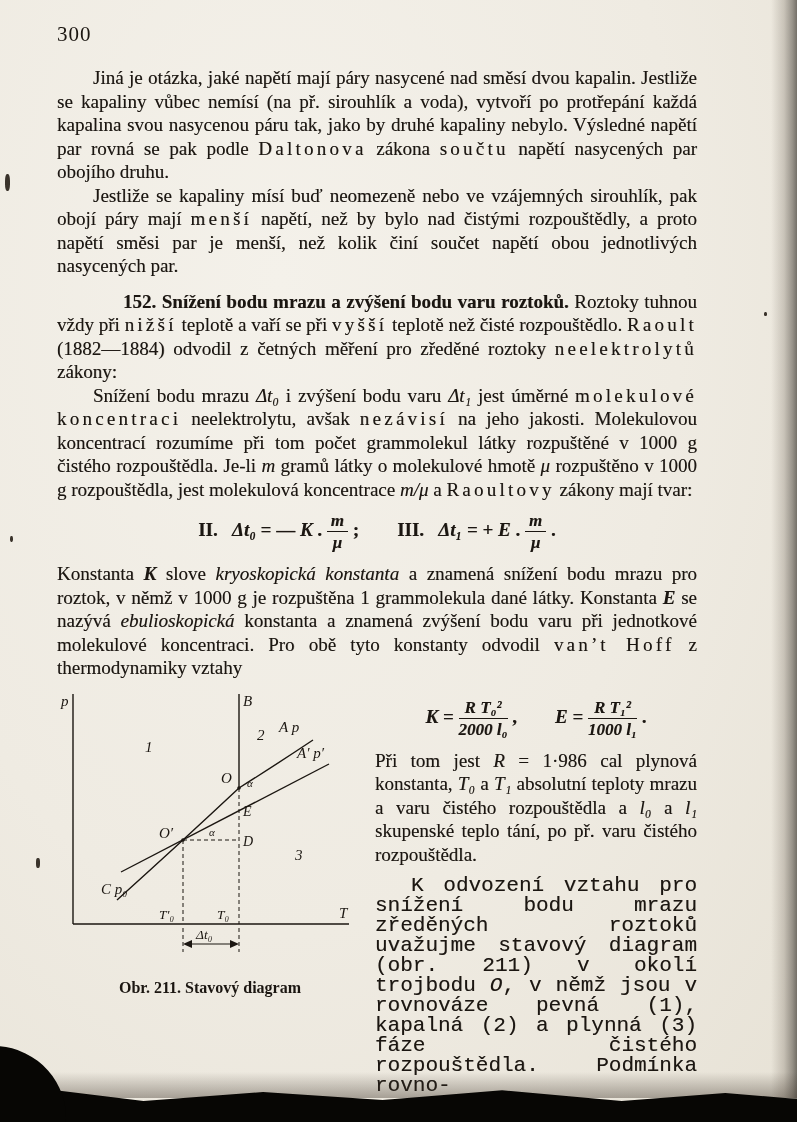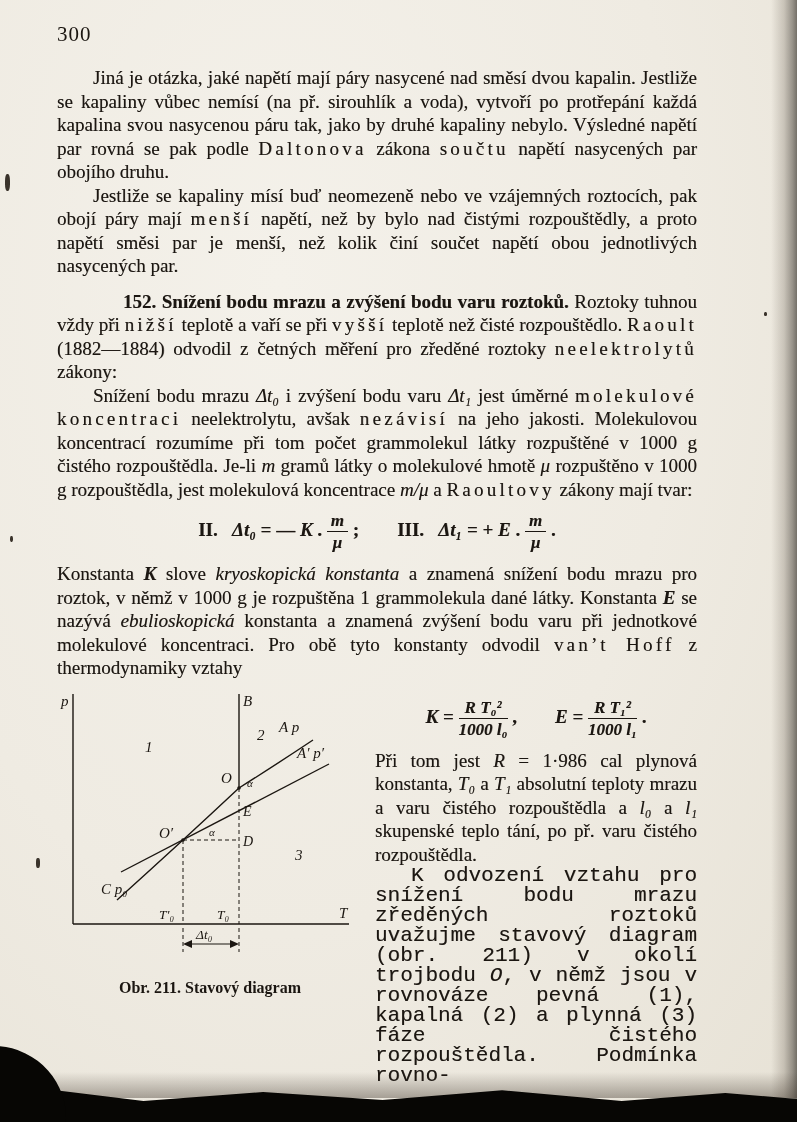--- a/index.html
+++ b/index.html
@@ -23,21 +23,21 @@
            text-shadow:0.3px 0.2px 0 rgba(27,22,17,0.45);font-weight:bold;}
   .frac{display:inline-block;vertical-align:middle;text-align:center;
         font-style:italic;line-height:1.12;font-size:17px;}
   .frac .num{display:block;padding:0 4px 1px;border-bottom:1.5px solid #1b1611;}
   .frac .den{display:block;padding-top:1px;}
   .columns{display:flex;margin-top:8px;}
   .fig-col{flex:0 0 306px;}
   .right-col{flex:1;padding-left:12px;}
   .caption{text-align:center;font-weight:bold;font-size:16px;line-height:1.3;margin-top:8px;}
   .small{font-size:21px;line-height:20px;font-family:Liberation Mono, monospace;}
-  .mt10{}
+  .mt10{margin-top:10px;}
   svg text{font-family:"Liberation Serif","DejaVu Serif",serif;fill:#1b1611;}
   
   .artifact-right{position:absolute;top:0;right:0;bottom:0;width:26px;
     background:linear-gradient(to right, rgba(110,100,88,0) 0%, rgba(110,100,88,0.28) 50%,
                rgba(70,64,56,0.5) 82%, rgba(42,38,32,0.62) 100%);}
   .artifact-bottom{position:absolute;left:0;right:0;bottom:0;height:44px;background:#070604;
     clip-path:polygon(0 42%,7% 28%,18% 52%,33% 32%,48% 50%,63% 28%,78% 52%,91% 34%,100% 48%,100% 100%,0 100%);}
   .artifact-bottom-shadow{position:absolute;left:0;right:0;bottom:24px;height:26px;
     background:linear-gradient(to bottom, rgba(60,50,40,0), rgba(60,50,40,0.4));}
   .artifact-corner{position:absolute;left:-18px;bottom:-10px;width:86px;height:84px;
@@ -52,21 +52,21 @@
 <body>
 
 <div class="page">
 
   <div class="page-number">300</div>
 
   <div class="content">
 
     <p class="para indent"><span>Jiná je otázka, jaké napětí mají páry nasycené nad směsí dvou kapalin. Jestliže se kapaliny vůbec nemísí (na př. sirouhlík a voda), vytvoří po protřepání každá kapalina svou nasycenou páru tak, jako by druhé kapaliny nebylo. Výsledné napětí par rovná se pak podle </span><span class="seg-sp">Daltonova</span><span> zákona </span><span class="seg-sp">součtu</span><span> napětí nasycených par obojího druhu.</span></p>
 
-    <p class="para indent"><span>Jestliže se kapaliny mísí buď neomezeně nebo ve vzájemných roztocích, pak obojí páry mají </span><span class="seg-sp">menší</span><span> napětí, než by bylo nad čistými rozpouštědly, a proto napětí směsi par je menší, než kolik činí součet napětí obou jednotlivých nasycených par.</span></p>
+    <p class="para indent"><span>Jestliže se kapaliny mísí buď neomezeně nebo ve vzájemných sirouhlík, pak obojí páry mají </span><span class="seg-sp">menší</span><span> napětí, než by bylo nad čistými rozpouštědly, a proto napětí směsi par je menší, než kolik činí součet napětí obou jednotlivých nasycených par.</span></p>
 
     <p class="para indent sec-gap"><span class="seg-b">152. Snížení bodu mrazu a zvýšení bodu varu roztoků.</span><span> Roztoky tuhnou vždy při </span><span class="seg-sp">nižší</span><span> teplotě a vaří se při </span><span class="seg-sp">vyšší</span><span> teplotě než čisté rozpouštědlo. </span><span class="seg-sp">Raoult</span><span> (1882—1884) odvodil z četných měření pro zředěné roztoky </span><span class="seg-sp">neelektrolytů</span><span> zákony:</span></p>
 
     <p class="para indent"><span>Snížení bodu mrazu </span><span class="seg-it">Δt₀</span><span> i zvýšení bodu varu </span><span class="seg-it">Δt₁</span><span> jest úměrné </span><span class="seg-sp">molekulové koncentraci</span><span> neelektrolytu, avšak </span><span class="seg-sp">nezávisí</span><span> na jeho jakosti. Molekulovou koncentrací rozumíme při tom počet grammolekul látky rozpuštěné v 1000 g čistého rozpouštědla. Je-li </span><span class="seg-it">m</span><span> gramů látky o molekulové hmotě </span><span class="seg-it">μ</span><span> rozpuštěno v 1000 g rozpouštědla, jest molekulová koncentrace </span><span class="seg-it">m/μ</span><span> a </span><span class="seg-sp">Raoultovy</span><span> zákony mají tvar:</span></p>
 
     <div class="eq-line"><span>II.   </span><span class="seg-it">Δt₀</span><span> = — </span><span class="seg-it">K</span><span> . </span><span class="frac"><span class="num">m</span><span class="den">μ</span></span><span> ;        III.   </span><span class="seg-it">Δt₁</span><span> = + </span><span class="seg-it">E</span><span> . </span><span class="frac"><span class="num">m</span><span class="den">μ</span></span><span> .</span></div>
 
     <p class="para"><span>Konstanta </span><span class="seg-bi">K</span><span> slove </span><span class="seg-it">kryoskopická konstanta</span><span> a znamená snížení bodu mrazu pro roztok, v němž v 1000 g je rozpuštěna 1 grammolekula dané látky. Konstanta </span><span class="seg-bi">E</span><span> se nazývá </span><span class="seg-it">ebulioskopická</span><span> konstanta a znamená zvýšení bodu varu při jednotkové molekulové koncentraci. Pro obě tyto konstanty odvodil </span><span class="seg-sp">van’t Hoff</span><span> z thermodynamiky vztahy</span></p>
 
     <div class="columns">
@@ -121,21 +121,21 @@
             <text x="160" y="231">T₀</text>
             <text x="139" y="251">Δt₀</text>
           </g>
         </svg>
         <div class="caption">
           <div>Obr. 211. Stavový diagram</div>
         </div>
       </div>
 
       <div class="right-col">
-        <div class="eq-line"><span class="seg-it">K</span><span> = </span><span class="frac"><span class="num">R T₀²</span><span class="den">1000 l₀</span></span><span> ,</span><span>        </span><span class="seg-it">E</span><span> = </span><span class="frac"><span class="num">R T₁²</span><span class="den">1000 l₁</span></span><span> .</span></div>
+        <div class="eq-line"><span class="seg-it">K</span><span> = </span><span class="frac"><span class="num">R T₀²</span><span class="den">2000 l₀</span></span><span> ,</span><span>        </span><span class="seg-it">E</span><span> = </span><span class="frac"><span class="num">R T₁²</span><span class="den">1000 l₁</span></span><span> .</span></div>
         <p class="para mt10"><span>Při tom jest </span><span class="seg-it">R</span><span> = 1·986 cal plynová konstanta, </span><span class="seg-it">T₀</span><span> a </span><span class="seg-it">T₁</span><span> absolutní teploty mrazu a varu čistého rozpouštědla a </span><span class="seg-it">l₀</span><span> a </span><span class="seg-it">l₁</span><span> skupenské teplo tání, po př. varu čistého rozpouštědla.</span></p>
         <p class="para small indent mt10"><span>K odvození vztahu pro snížení bodu mrazu zředěných roztoků uvažujme stavový diagram (obr. 211) v okolí trojbodu </span><span class="seg-it">O</span><span>, v němž jsou v rovnováze pevná (1), kapalná (2) a plynná (3) fáze čistého rozpouštědla. Podmínka rovno-</span></p>
       </div>
 
     </div>
   </div>
 
   <div class="artifact-right"></div>
   <div class="artifact-bottom-shadow"></div>
   <div class="artifact-bottom"></div>

